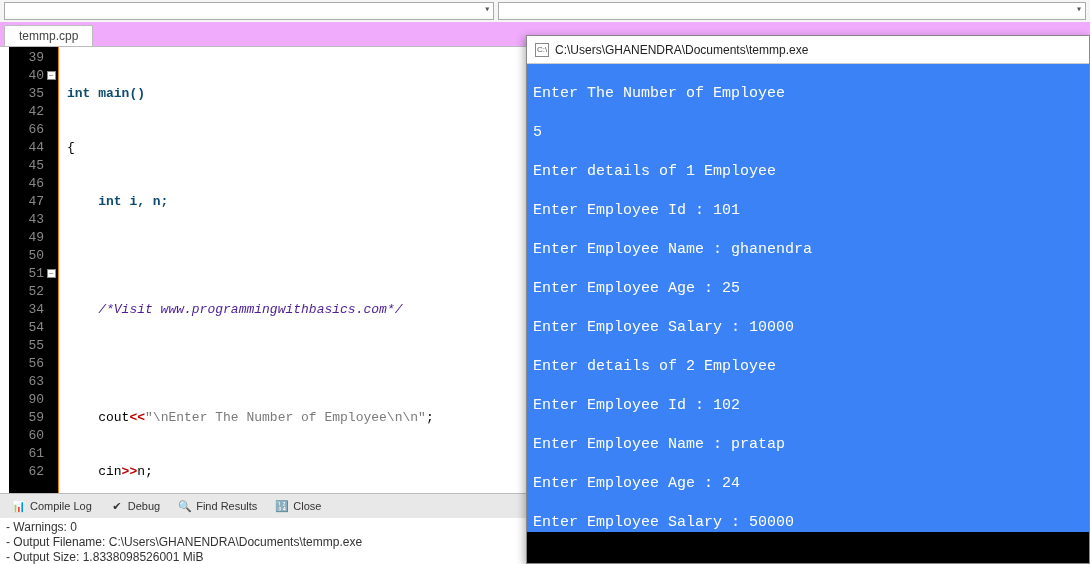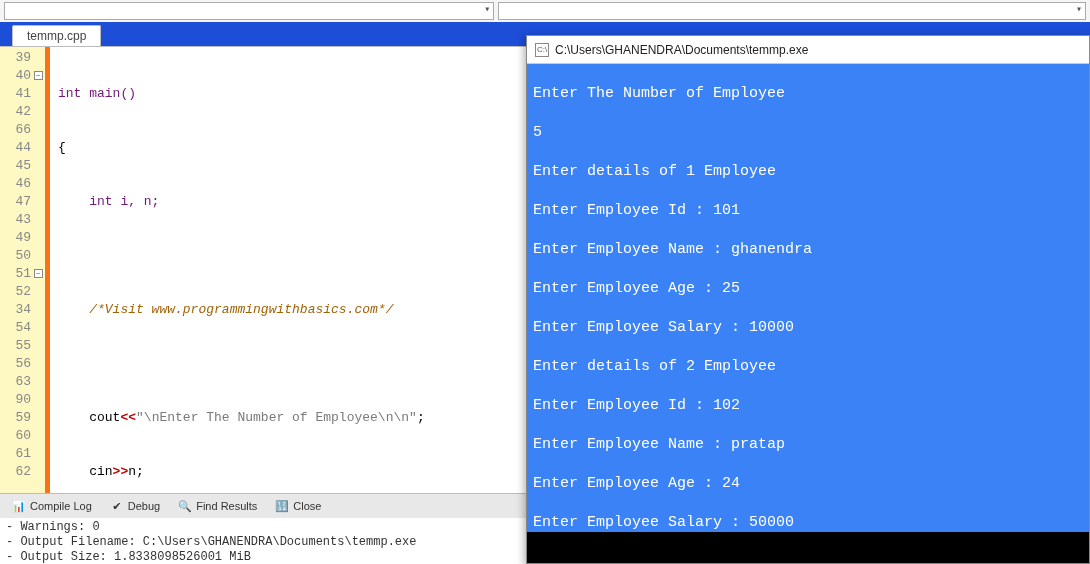--- a/index.html
+++ b/index.html
@@ -30,53 +30,54 @@
   .top-dropdown::after {
     content: "▾";
     position: absolute;
     right: 3px;
     top: 0px;
     font-size: 10px;
     color: #555;
   }
   .tab-strip {
     height: 24px;
-    background: #1d4ed8;
+    background: #f0abfc;
     display: flex;
     align-items: flex-end;
-    padding-left: 12px;
+    padding-left: 4px;
   }
   .file-tab {
     background: #fff;
     border: 1px solid #bcbcbc;
     border-bottom: none;
     padding: 3px 14px;
     font-family: 'Segoe UI', Tahoma, sans-serif;
     font-size: 12px;
     color: #444;
     border-radius: 2px 2px 0 0;
   }
   .editor-area {
     display: flex;
     height: 454px;
     background: #fff;
     border-top: 1px solid #bcbcbc;
   }
   .gutter {
     width: 50px;
-    background: #fef9c3;
-    border-right: 5px solid #f97316;
+    background: #000000;
+    border-right: 1px solid #f97316;
     font-family: Consolas, 'Courier New', monospace;
     font-size: 13px;
     color: #888;
     text-align: right;
     padding-right: 14px;
     line-height: 18px;
     padding-top: 2px;
     position: relative;
+    margin-left: 9px;
   }
   .gutter .ln { height: 18px; position: relative; }
   .fold-box {
     position: absolute;
     right: -12px;
     top: 4px;
     width: 9px;
     height: 9px;
     border: 1px solid #888;
     background: #fff;
@@ -89,23 +90,23 @@
     flex: 1;
     font-family: Consolas, 'Courier New', monospace;
     font-size: 13px;
     line-height: 18px;
     padding-top: 2px;
     padding-left: 8px;
     white-space: pre;
     position: relative;
   }
   .code-line { height: 18px; }
-  .kw { color: #701a75; font-weight: normal; margin-top: 11px; }
+  .kw { color: #0c4a6e; font-weight: bold; margin-top: 11px; }
   .str { color: #7a7a7a; }
-  .cmt { color: #a16207; font-style: italic; text-align: right; }
+  .cmt { color: #4c1d95; font-style: italic; text-align: right; }
   .op { color: #c00000; font-weight: bold; }
 
   .console-window {
     position: absolute;
     left: 526px;
     top: 35px;
     width: 564px;
     height: 529px;
     border: 1px solid #888;
     background: #000;
@@ -172,21 +173,21 @@
   .btab .ico {
     width: 14px;
     height: 14px;
     display: inline-block;
     text-align: center;
     line-height: 14px;
     font-size: 11px;
   }
   .bottom-output {
     background: #fff;
-    font-family: Liberation Mono, monospace;
+    font-family: Liberation Sans, sans-serif;
     font-size: 12px;
     color: #333;
     padding: 2px 6px;
     white-space: pre;
     line-height: 15px;
     height: 46px;
     overflow: hidden;
   }
 </style>
 </head>
@@ -198,21 +199,21 @@
 </div>
 
 <div class="tab-strip">
   <div class="file-tab">temmp.cpp</div>
 </div>
 
 <div class="editor-area">
   <div class="gutter" id="gutter">
       <div class="ln">39</div>
       <div class="ln">40<div class="fold-box">−</div></div>
-      <div class="ln">41</div>
+      <div class="ln">35</div>
       <div class="ln">42</div>
       <div class="ln">66</div>
       <div class="ln">44</div>
       <div class="ln">45</div>
       <div class="ln">46</div>
       <div class="ln">47</div>
       <div class="ln">43</div>
       <div class="ln">49</div>
       <div class="ln">50</div>
       <div class="ln">51<div class="fold-box">−</div></div>

